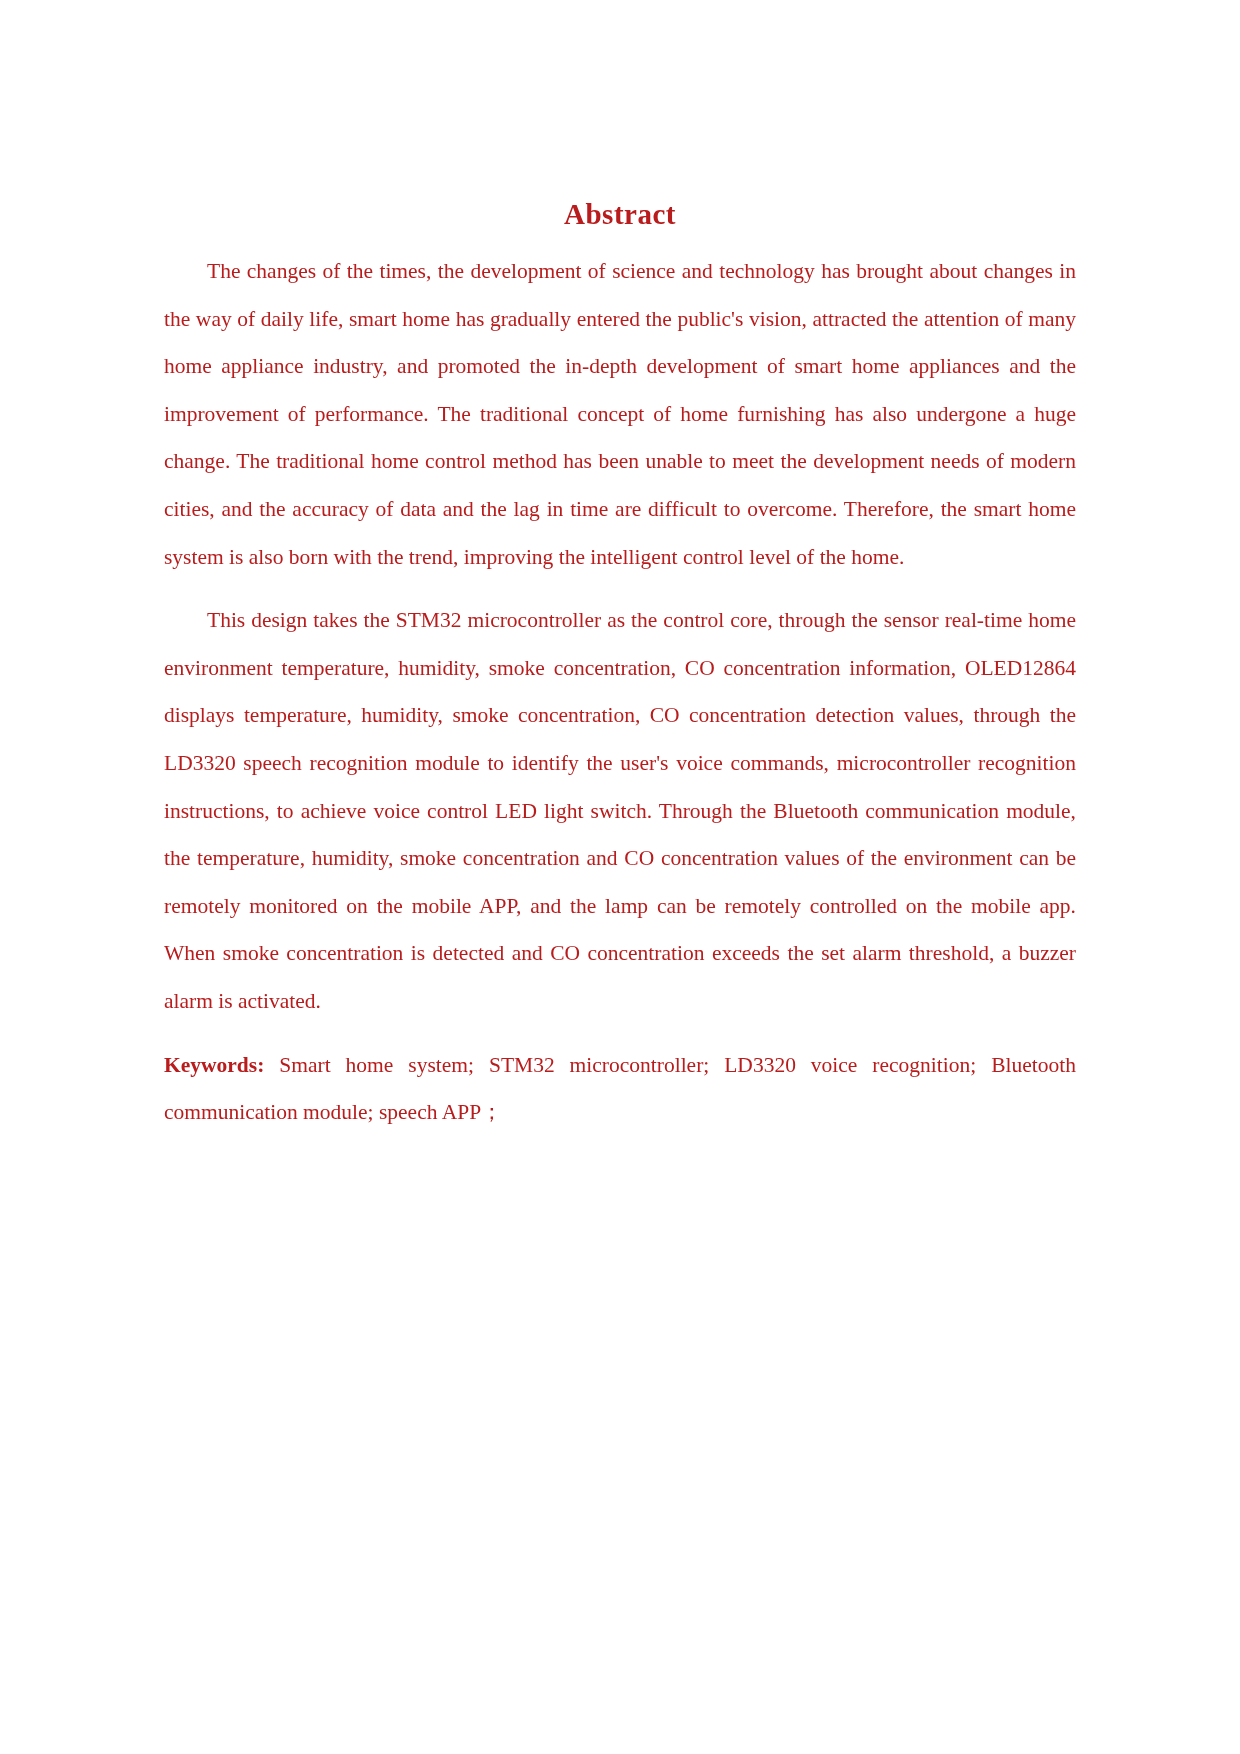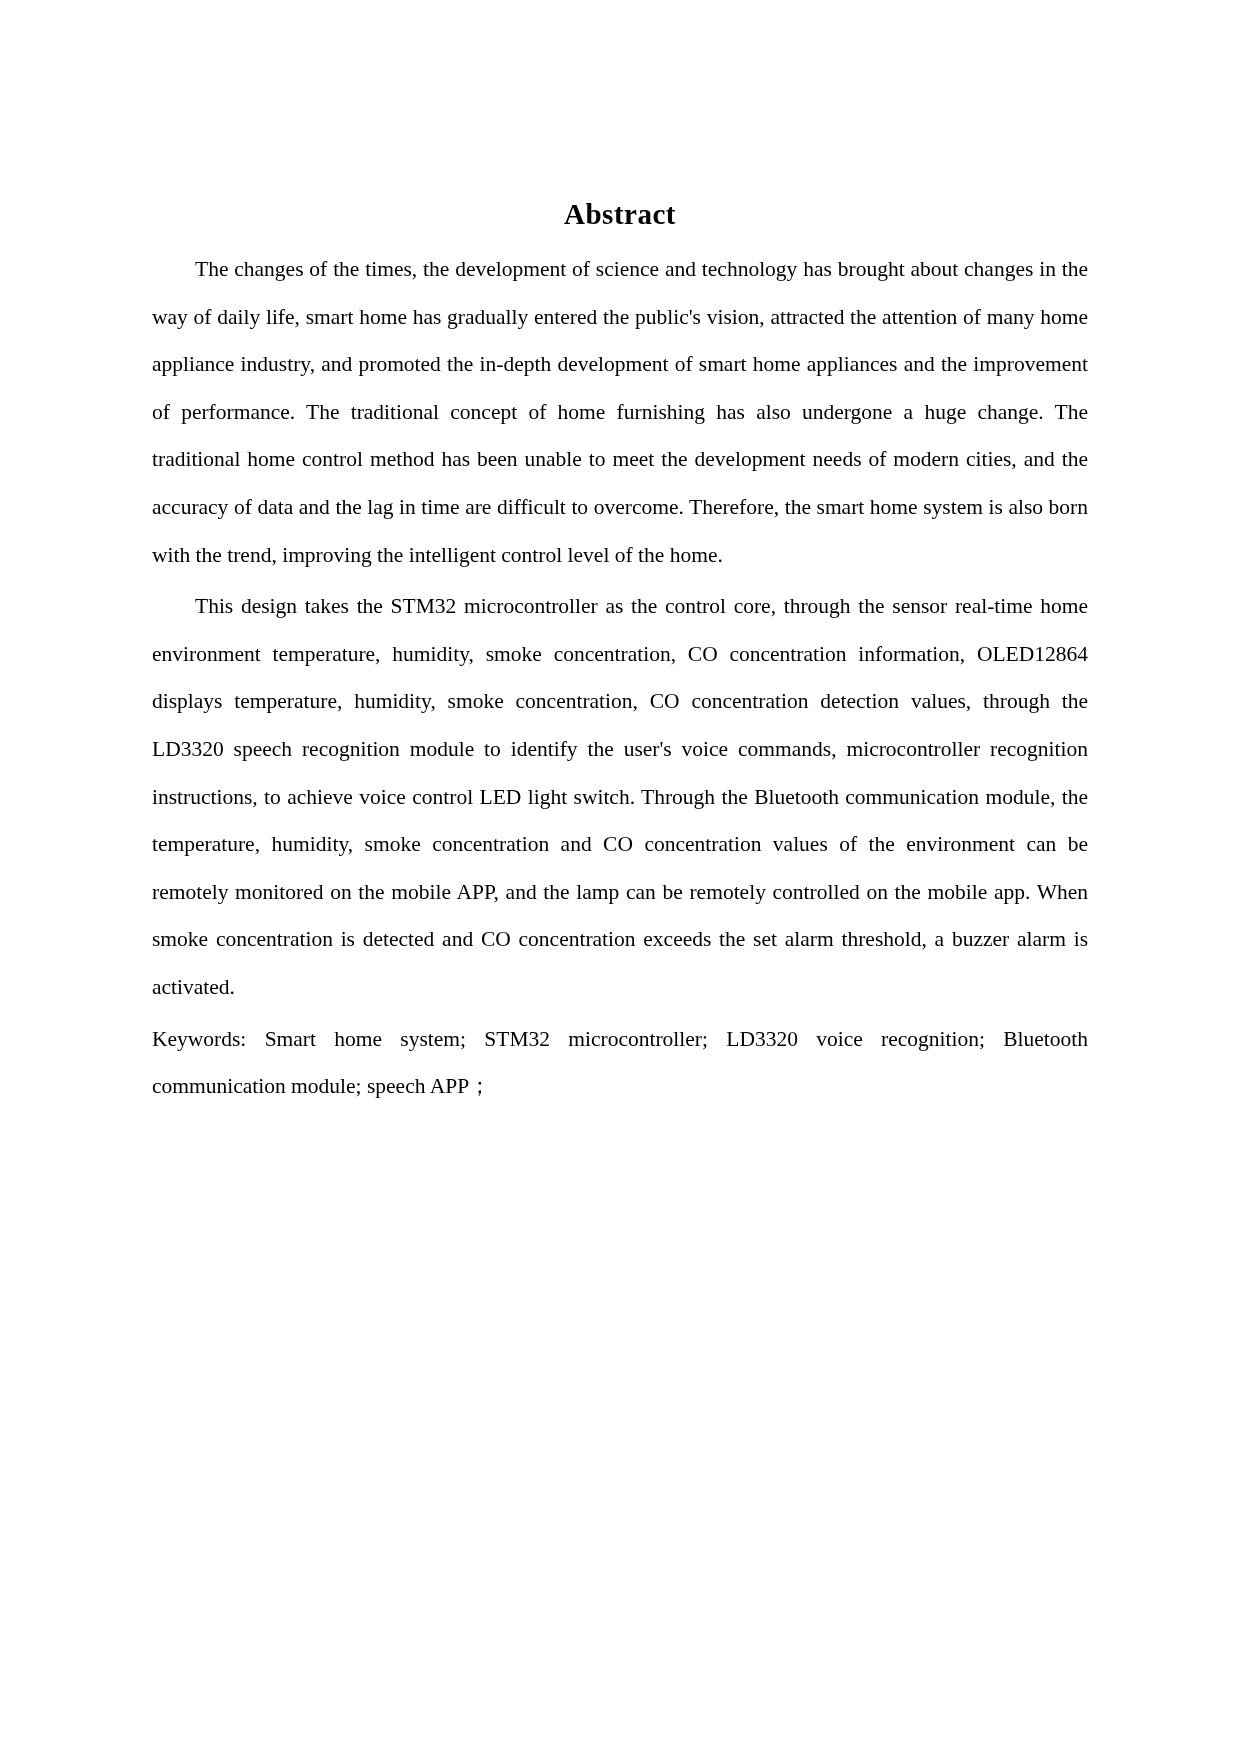--- a/index.html
+++ b/index.html
@@ -5,21 +5,21 @@
   html, body {
     margin: 0;
     padding: 0;
     background: #ffffff;
   }
   .page {
     position: relative;
     width: 1240px;
     height: 1754px;
     background: #ffffff;
-    color: #000000;
+    color: #b91c1c;
     font-family: "Liberation Serif", "DejaVu Serif", serif;
     overflow: hidden;
     box-sizing: border-box;
   }
   .doc-title {
     margin: 0;
     padding-top: 196px;
     text-align: center;
     font-size: 29px;
     font-weight: bold;
@@ -27,29 +27,29 @@
     letter-spacing: 0.5px;
   }
   .content {
     margin: 14px 148px 0 148px;
     font-size: 21.5px;
     line-height: 47.6px;
     text-align: justify;
     text-justify: inter-word;
   }
   .content p {
-    margin: 4px;
+    margin: 16px;
     padding: 0;
     text-indent: 43px;
   }
   .keywords-para {
     text-indent: 0 !important;
   }
   .keywords-label {
-    font-weight: normal;
+    font-weight: bold;
   }
 </style>
 </head>
 <body>
 
 <div class="page">
   <h1 class="doc-title">Abstract</h1>
 
   <div class="content">
     <p>The changes of the times, the development of science and technology has brought about changes in the way of daily life, smart home has gradually entered the public's vision, attracted the attention of many home appliance industry, and promoted the in-depth development of smart home appliances and the improvement of performance. The traditional concept of home furnishing has also undergone a huge change. The traditional home control method has been unable to meet the development needs of modern cities, and the accuracy of data and the lag in time are difficult to overcome. Therefore, the smart home system is also born with the trend, improving the intelligent control level of the home.</p>

